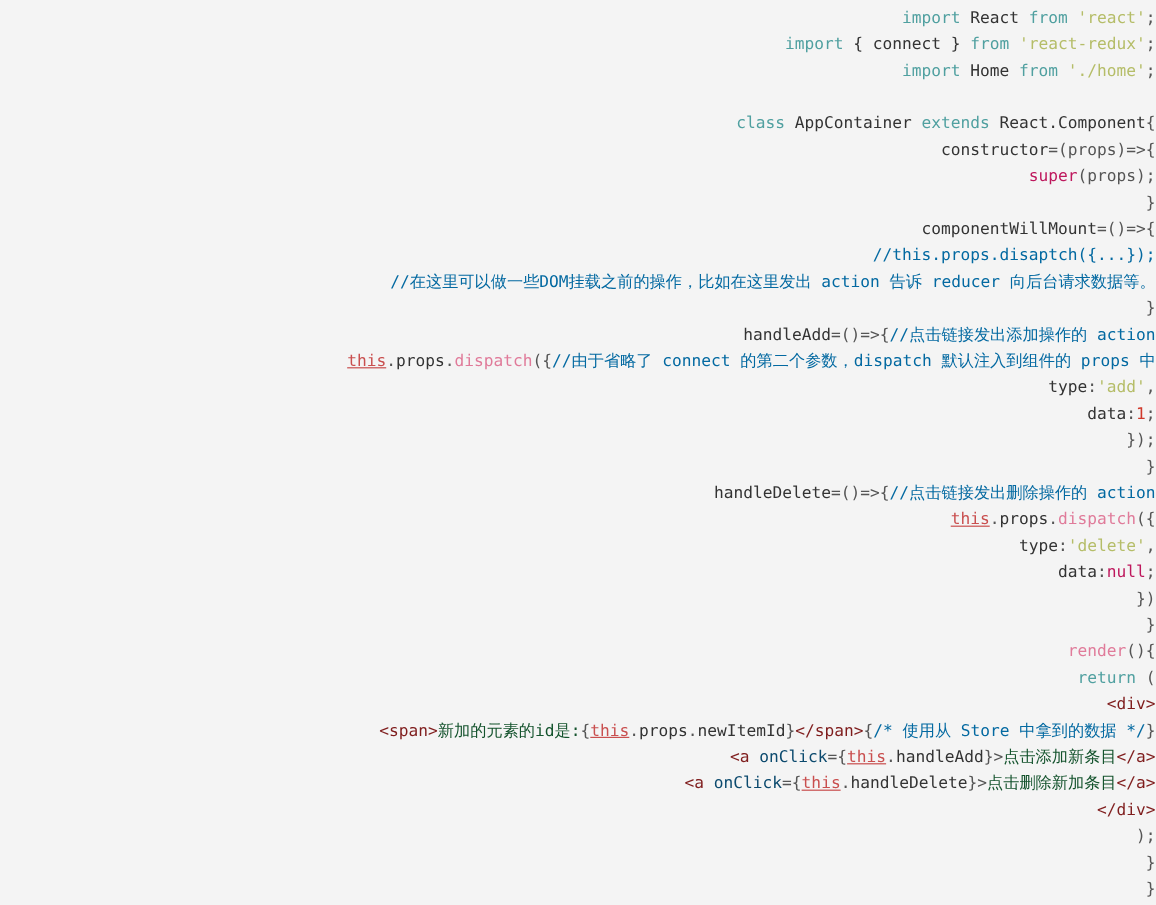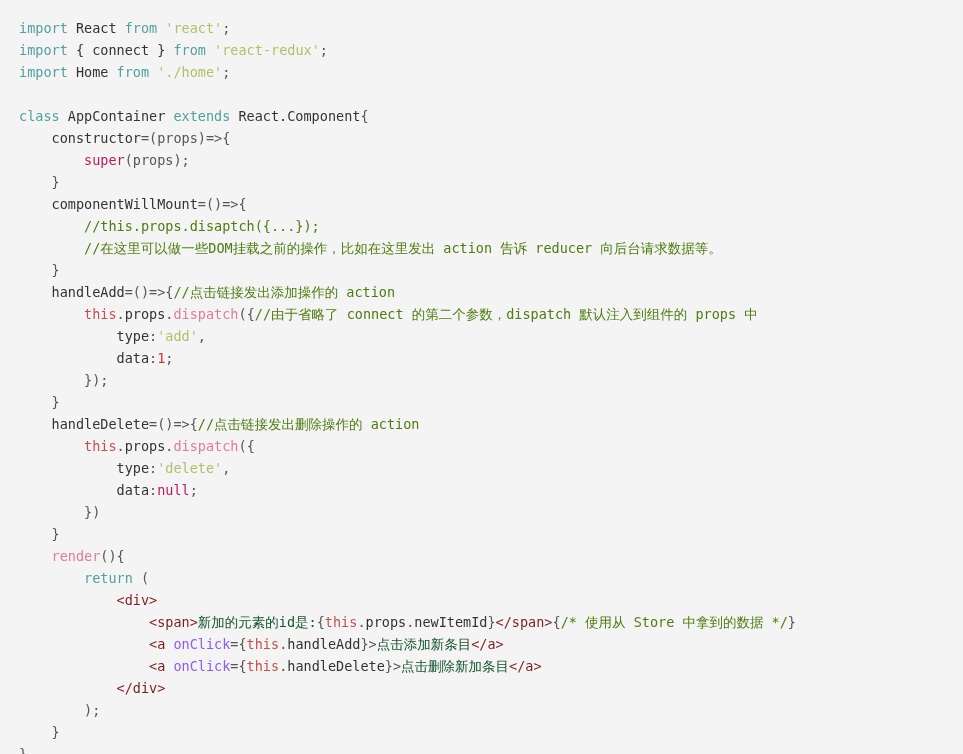--- a/index.html
+++ b/index.html
@@ -11,23 +11,24 @@
     width: 963px;
     height: 754px;
     background: #f4f4f4;
     font-family: "DejaVu Sans Mono", "Liberation Mono", monospace;
     overflow: hidden;
   }
   #code-viewer {
     width: 963px;
     height: 754px;
     background: #f4f4f4;
-    padding: 13px;
+    padding: 0;
     box-sizing: border-box;
     position: relative;
+    text-align: right;
   }
   .code-block {
     margin: 0;
     padding: 4px 0 0 0;
     font-family: "DejaVu Sans Mono", "Liberation Mono", monospace;
     font-size: 13.5px;
     line-height: 22px;
     white-space: pre;
     color: #333333;
     letter-spacing: 0px;
@@ -35,27 +36,27 @@
   .code-line {
     height: 22px;
     line-height: 22px;
     white-space: pre;
     padding-left: 6px;
   }
   
   .t-plain    { color: #333333; }
   .t-keyword  { color: #50a0a0; }          
   .t-string   { color: #b5bd68; }          
-  .t-comment  { color: #4d7c0f; }          
+  .t-comment  { color: #0369a1; }          
   .t-func     { color: #e07b9a; }          
-  .t-this     { color: #c94f4f; }          
+  .t-this     { color: #c94f4f; text-decoration: underline; }          
   .t-builtin  { color: #be185d; }          
   .t-number   { color: #d0392b; }          
   .t-tag      { color: #7f1d1d; }          
-  .t-attr     { color: #8b5cf6; }          
+  .t-attr     { color: #0c4a6e; }          
   .t-punct    { color: #555555; }
   .t-cjk      { color: #14532d; }
 </style>
 </head>
 <body>
 
 <div id="code-viewer">
   <pre class="code-block" id="code-block"><div class="code-line"><span class="t-keyword">import</span><span class="t-plain"> React </span><span class="t-keyword">from</span><span class="t-plain"> </span><span class="t-string">'react'</span><span class="t-punct">;</span></div><div class="code-line"><span class="t-keyword">import</span><span class="t-plain"> { connect } </span><span class="t-keyword">from</span><span class="t-plain"> </span><span class="t-string">'react-redux'</span><span class="t-punct">;</span></div><div class="code-line"><span class="t-keyword">import</span><span class="t-plain"> Home </span><span class="t-keyword">from</span><span class="t-plain"> </span><span class="t-string">'./home'</span><span class="t-punct">;</span></div><div class="code-line">&nbsp;</div><div class="code-line"><span class="t-keyword">class</span><span class="t-plain"> AppContainer </span><span class="t-keyword">extends</span><span class="t-plain"> React.Component</span><span class="t-punct">{</span></div><div class="code-line"><span class="t-plain">    </span><span class="t-plain">constructor</span><span class="t-punct">=(props)=&gt;{</span></div><div class="code-line"><span class="t-plain">        </span><span class="t-builtin">super</span><span class="t-punct">(props);</span></div><div class="code-line"><span class="t-plain">    </span><span class="t-punct">}</span></div><div class="code-line"><span class="t-plain">    </span><span class="t-plain">componentWillMount</span><span class="t-punct">=()=&gt;{</span></div><div class="code-line"><span class="t-plain">        </span><span class="t-comment">//this.props.disaptch({...});</span></div><div class="code-line"><span class="t-plain">        </span><span class="t-comment">//在这里可以做一些DOM挂载之前的操作，比如在这里发出 action 告诉 reducer 向后台请求数据等。</span></div><div class="code-line"><span class="t-plain">    </span><span class="t-punct">}</span></div><div class="code-line"><span class="t-plain">    </span><span class="t-plain">handleAdd</span><span class="t-punct">=()=&gt;{</span><span class="t-comment">//点击链接发出添加操作的 action</span></div><div class="code-line"><span class="t-plain">        </span><span class="t-this">this</span><span class="t-punct">.</span><span class="t-plain">props</span><span class="t-punct">.</span><span class="t-func">dispatch</span><span class="t-punct">({</span><span class="t-comment">//由于省略了 connect 的第二个参数，dispatch 默认注入到组件的 props 中</span></div><div class="code-line"><span class="t-plain">            </span><span class="t-plain">type</span><span class="t-punct">:</span><span class="t-string">'add'</span><span class="t-punct">,</span></div><div class="code-line"><span class="t-plain">            </span><span class="t-plain">data</span><span class="t-punct">:</span><span class="t-number">1</span><span class="t-punct">;</span></div><div class="code-line"><span class="t-plain">        </span><span class="t-punct">});</span></div><div class="code-line"><span class="t-plain">    </span><span class="t-punct">}</span></div><div class="code-line"><span class="t-plain">    </span><span class="t-plain">handleDelete</span><span class="t-punct">=()=&gt;{</span><span class="t-comment">//点击链接发出删除操作的 action</span></div><div class="code-line"><span class="t-plain">        </span><span class="t-this">this</span><span class="t-punct">.</span><span class="t-plain">props</span><span class="t-punct">.</span><span class="t-func">dispatch</span><span class="t-punct">({</span></div><div class="code-line"><span class="t-plain">            </span><span class="t-plain">type</span><span class="t-punct">:</span><span class="t-string">'delete'</span><span class="t-punct">,</span></div><div class="code-line"><span class="t-plain">            </span><span class="t-plain">data</span><span class="t-punct">:</span><span class="t-builtin">null</span><span class="t-punct">;</span></div><div class="code-line"><span class="t-plain">        </span><span class="t-punct">})</span></div><div class="code-line"><span class="t-plain">    </span><span class="t-punct">}</span></div><div class="code-line"><span class="t-plain">    </span><span class="t-func">render</span><span class="t-punct">(){</span></div><div class="code-line"><span class="t-plain">        </span><span class="t-keyword">return</span><span class="t-punct"> (</span></div><div class="code-line"><span class="t-plain">            </span><span class="t-tag">&lt;div&gt;</span></div><div class="code-line"><span class="t-plain">                </span><span class="t-tag">&lt;span&gt;</span><span class="t-cjk">新加的元素的id是:</span><span class="t-punct">{</span><span class="t-this">this</span><span class="t-punct">.</span><span class="t-plain">props</span><span class="t-punct">.</span><span class="t-plain">newItemId</span><span class="t-punct">}</span><span class="t-tag">&lt;/span&gt;</span><span class="t-punct">{</span><span class="t-comment">/* 使用从 Store 中拿到的数据 */</span><span class="t-punct">}</span></div><div class="code-line"><span class="t-plain">                </span><span class="t-tag">&lt;a </span><span class="t-attr">onClick</span><span class="t-punct">={</span><span class="t-this">this</span><span class="t-punct">.</span><span class="t-plain">handleAdd</span><span class="t-punct">}&gt;</span><span class="t-cjk">点击添加新条目</span><span class="t-tag">&lt;/a&gt;</span></div><div class="code-line"><span class="t-plain">                </span><span class="t-tag">&lt;a </span><span class="t-attr">onClick</span><span class="t-punct">={</span><span class="t-this">this</span><span class="t-punct">.</span><span class="t-plain">handleDelete</span><span class="t-punct">}&gt;</span><span class="t-cjk">点击删除新加条目</span><span class="t-tag">&lt;/a&gt;</span></div><div class="code-line"><span class="t-plain">            </span><span class="t-tag">&lt;/div&gt;</span></div><div class="code-line"><span class="t-plain">        </span><span class="t-punct">);</span></div><div class="code-line"><span class="t-plain">    </span><span class="t-punct">}</span></div><div class="code-line"><span class="t-punct">}</span></div></pre>
 </div>
 

